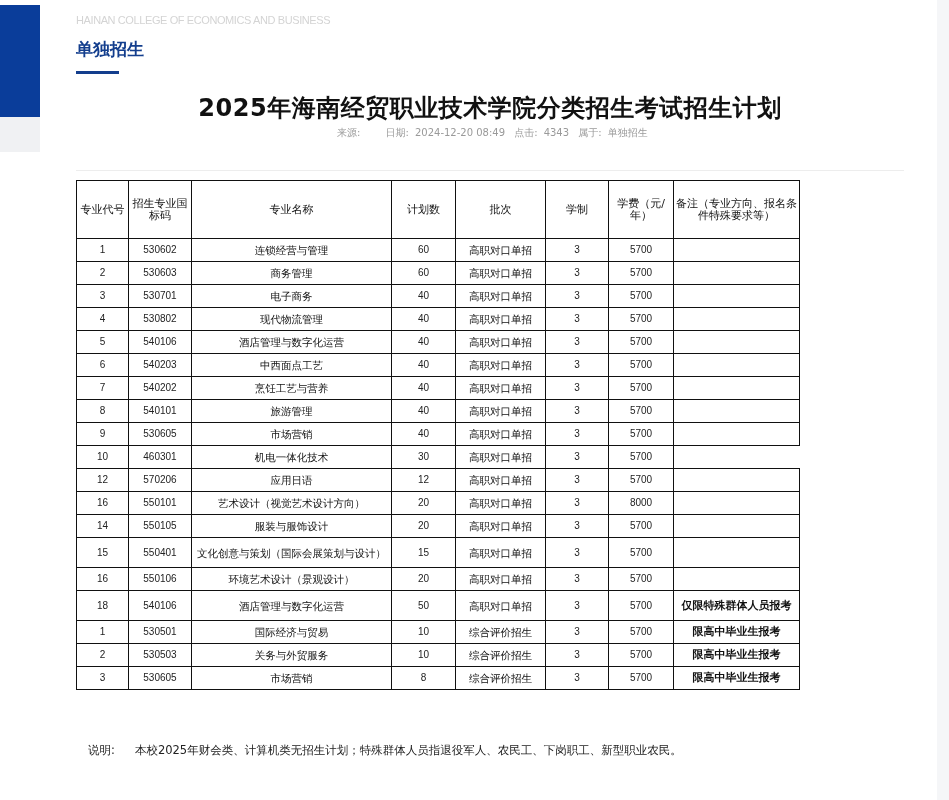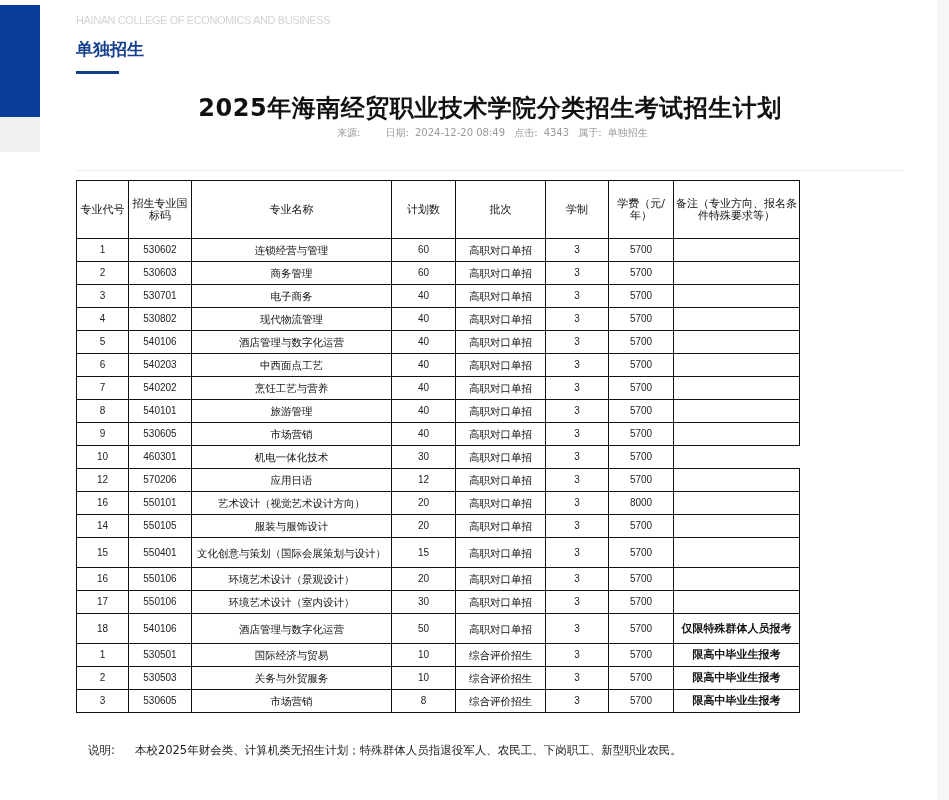--- a/index.html
+++ b/index.html
@@ -221,30 +221,20 @@
     <tr>
       <td class="num">16</td>
       <td class="num">550106</td>
       <td>环境艺术设计（景观设计）</td>
       <td class="num">20</td>
       <td>高职对口单招</td>
       <td class="num">3</td>
       <td class="num">5700</td>
       <td></td>
     </tr>
-    <tr>
-      <td class="num">17</td>
-      <td class="num">550106</td>
-      <td>环境艺术设计（室内设计）</td>
-      <td class="num">30</td>
-      <td>高职对口单招</td>
-      <td class="num">3</td>
-      <td class="num">5700</td>
-      <td></td>
-    </tr>
     <tr class="tall">
       <td class="num">18</td>
       <td class="num">540106</td>
       <td>酒店管理与数字化运营</td>
       <td class="num">50</td>
       <td>高职对口单招</td>
       <td class="num">3</td>
       <td class="num">5700</td>
       <td class="remark-bold">仅限特殊群体人员报考</td>
     </tr>

